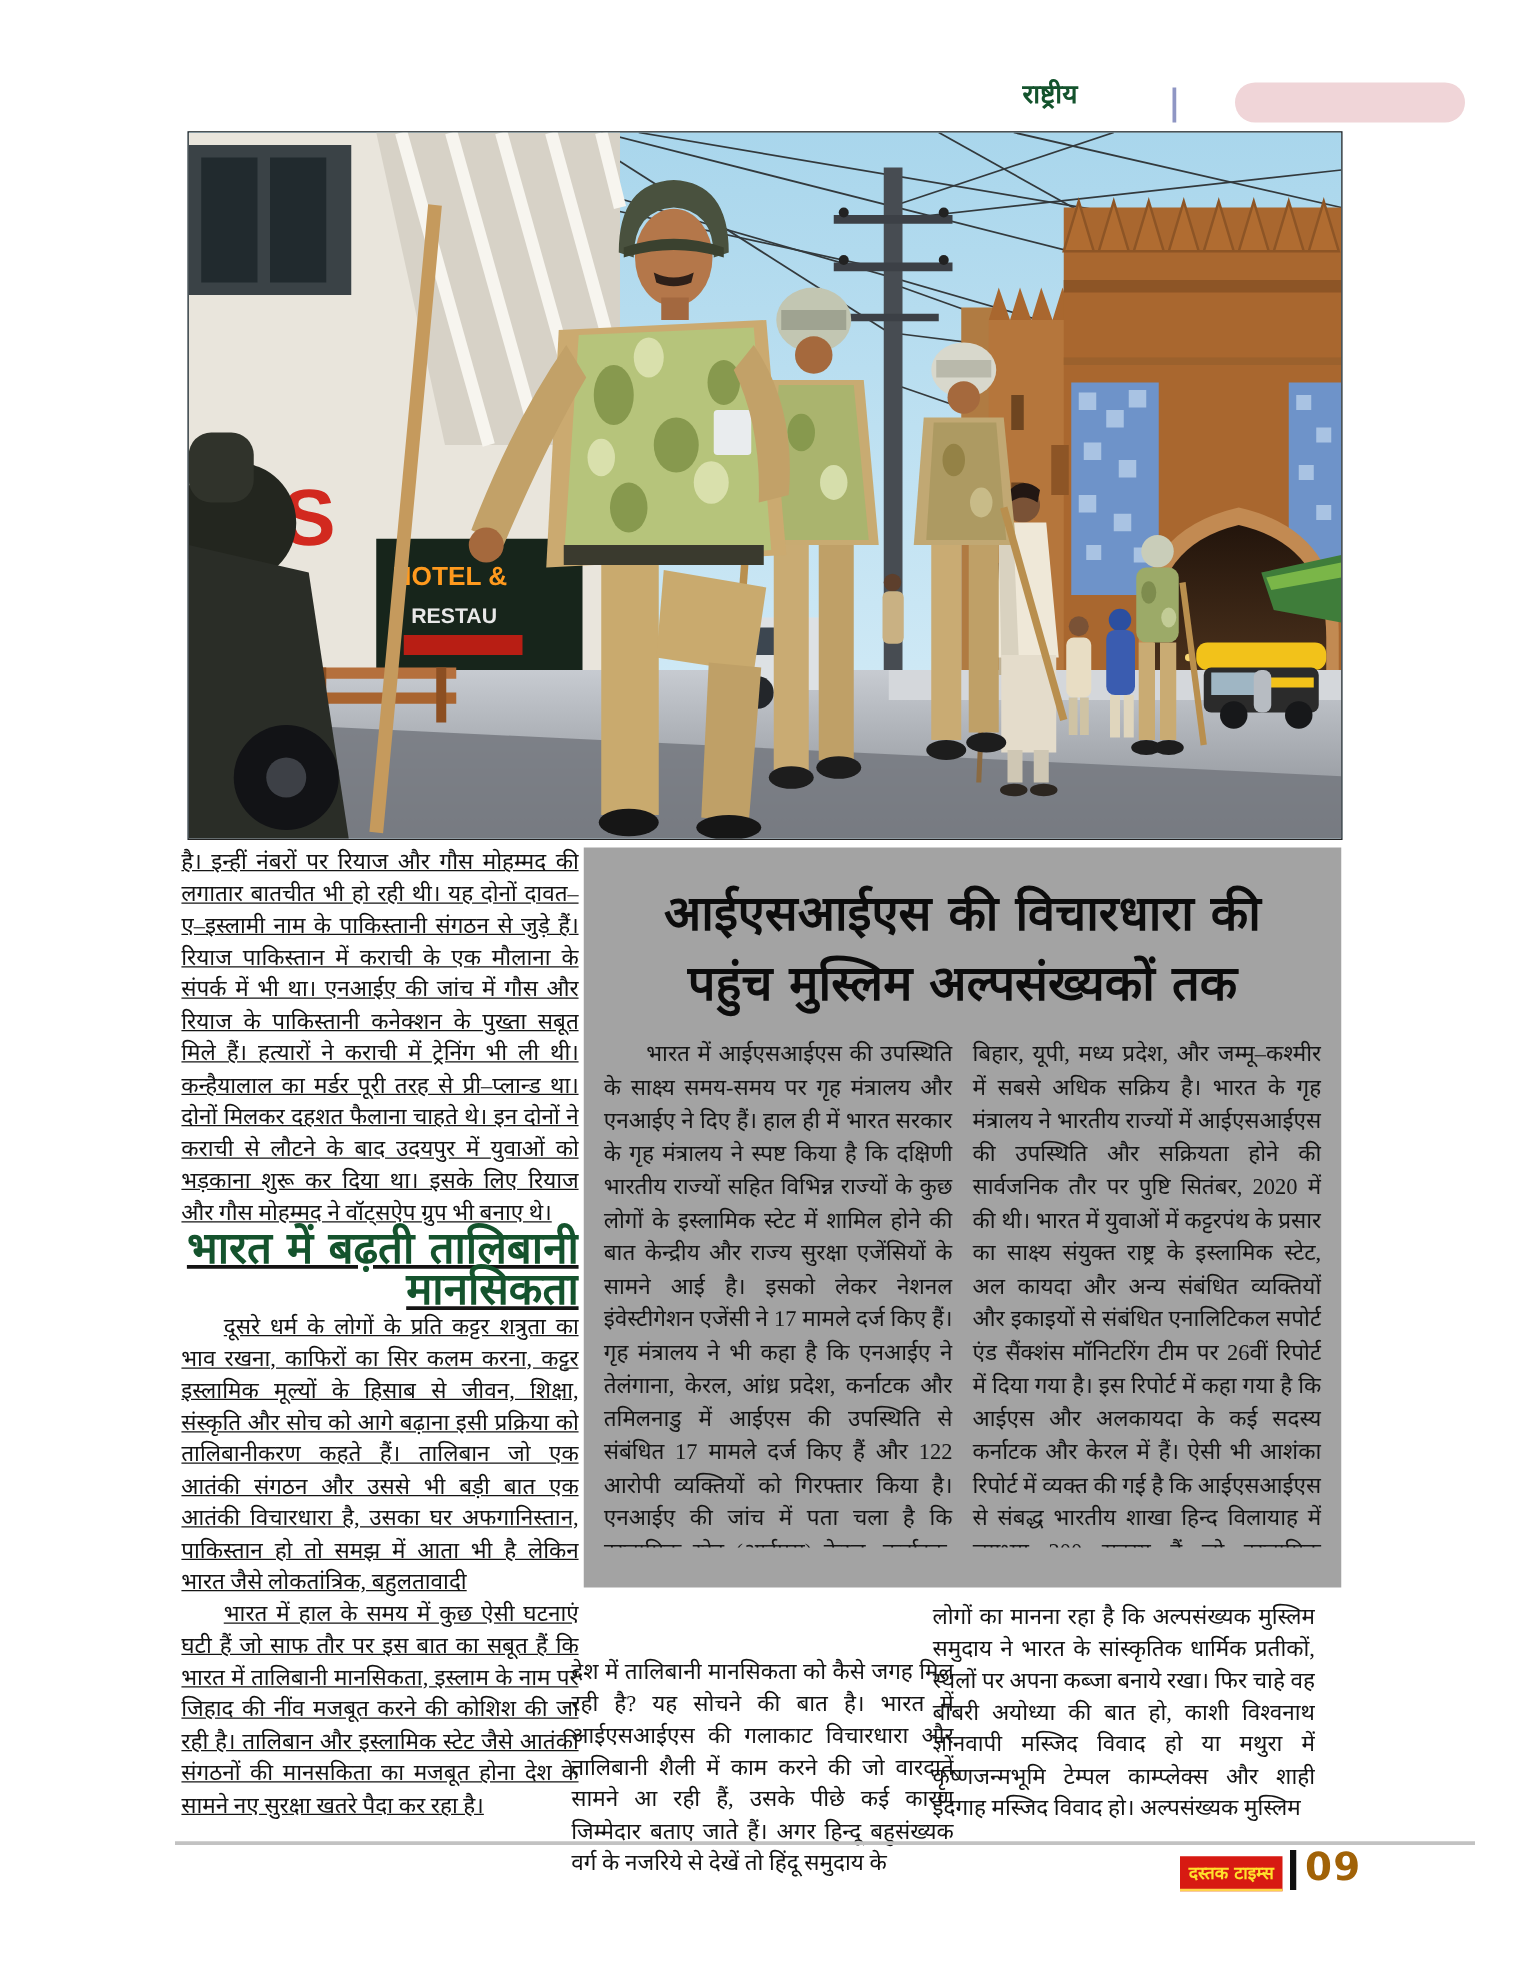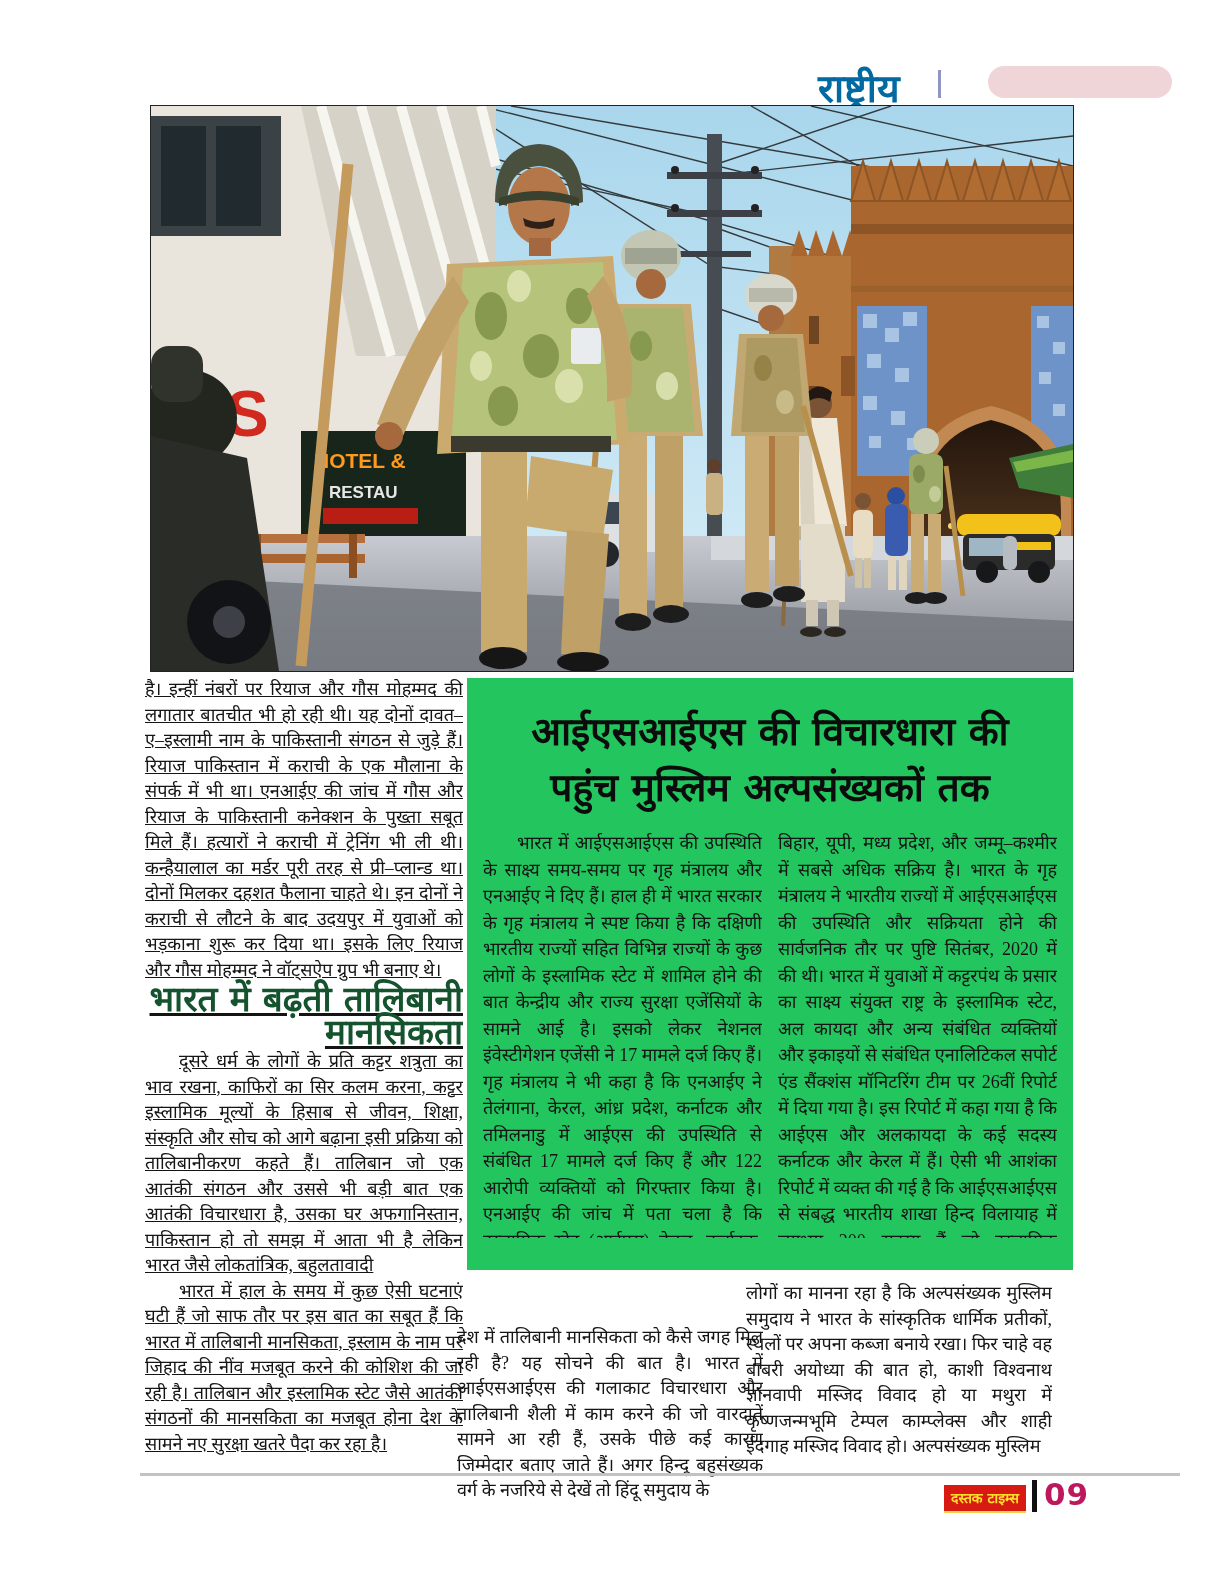--- a/index.html
+++ b/index.html
@@ -4,21 +4,21 @@
 <style>
   html,body{margin:0;padding:0;}
   body{
     width:1224px;height:1584px;position:relative;background:#ffffff;
     font-family:"Liberation Serif","DejaVu Serif",serif;color:#191919;
     overflow:hidden;
   }
   .abs{position:absolute;}
   
   .section-label{
-    left:818px;top:60px;font-size:39px;font-weight:bold;color:#0369a1;
+    left:818px;top:60px;font-size:21px;font-weight:bold;color:#14532d;
     font-family:Liberation Serif, serif;
   }
   .header-divider{left:938px;top:70px;width:3px;height:28px;background:#8f96c4;}
   .header-pill{left:988px;top:66px;width:184px;height:32px;border-radius:16px;background:#f0d5d8;}
   
   .photo-frame{
     left:150px;top:105px;width:922px;height:565px;border:1px solid #222;
     overflow:hidden;background:#bfe0f0;
   }
   
@@ -28,21 +28,21 @@
   }
   .body-col p{margin:0;}
   .body-col p.ind{text-indent:34px;}
   .left-col{left:145px;top:677px;width:318px;height:790px;text-decoration:underline;}
   .col-heading{
     font-family:"DejaVu Sans","Liberation Sans",sans-serif;
     font-size:35px;line-height:33px;font-weight:bold;color:#14532d;
     margin:10px 0 8px 0;text-align:right;text-indent:0;
   }
   .feature-box{
-    left:467px;top:678px;width:606px;height:592px;background:#22c55e;
+    left:467px;top:678px;width:606px;height:592px;background:#a3a3a3;
     overflow:hidden;
   }
   .feature-headline{
     margin:26px 18px 6px 18px;text-align:center;
     font-family:"DejaVu Sans","Liberation Sans",sans-serif;
     font-size:39px;line-height:56px;font-weight:bold;color:#0c0c0c;
   }
   .feature-cols{display:flex;gap:16px;margin:14px 16px 0 16px;}
   .feature-col{
     flex:1;font-size:18px;line-height:26.5px;text-align:justify;color:#141414;
@@ -55,21 +55,21 @@
   
   .footer-rule{left:140px;top:1473px;width:1040px;height:3px;background:#c2c2c2;}
   .footer-logo{
     left:944px;top:1485px;background:#d71a12;color:#ffe12b;
     font-family:"DejaVu Sans","Liberation Sans",sans-serif;
     font-size:14px;font-weight:bold;padding:3px 7px 4px 7px;
     border-bottom:2px solid #ffd34d;white-space:nowrap;text-align:right;
   }
   .footer-bar{left:1032px;top:1480px;width:5px;height:32px;background:#101010;}
   .footer-page{
-    left:1044px;top:1476px;font-size:31px;font-weight:bold;color:#be185d;
+    left:1044px;top:1476px;font-size:31px;font-weight:bold;color:#a16207;
     font-family:"DejaVu Sans","Liberation Sans",sans-serif;letter-spacing:1px;
   }
 </style>
 </head>
 <body>
 
 <div class="abs section-label">राष्ट्रीय</div>
 <div class="abs header-divider"></div>
 <div class="abs header-pill"></div>
 

